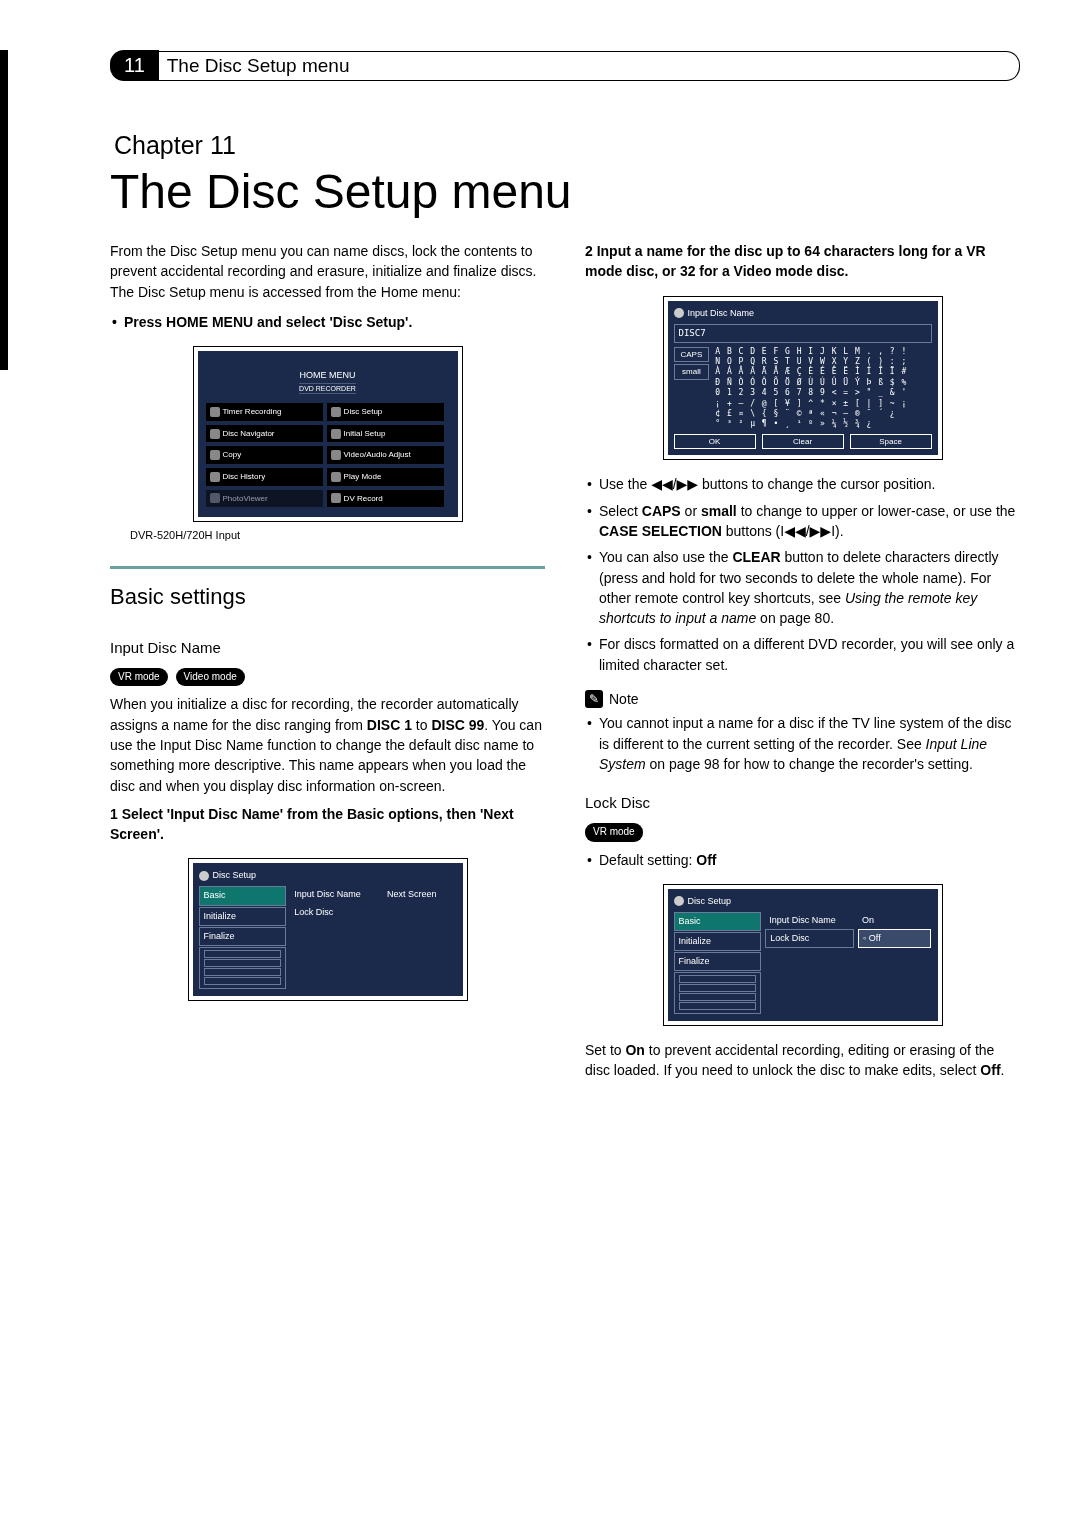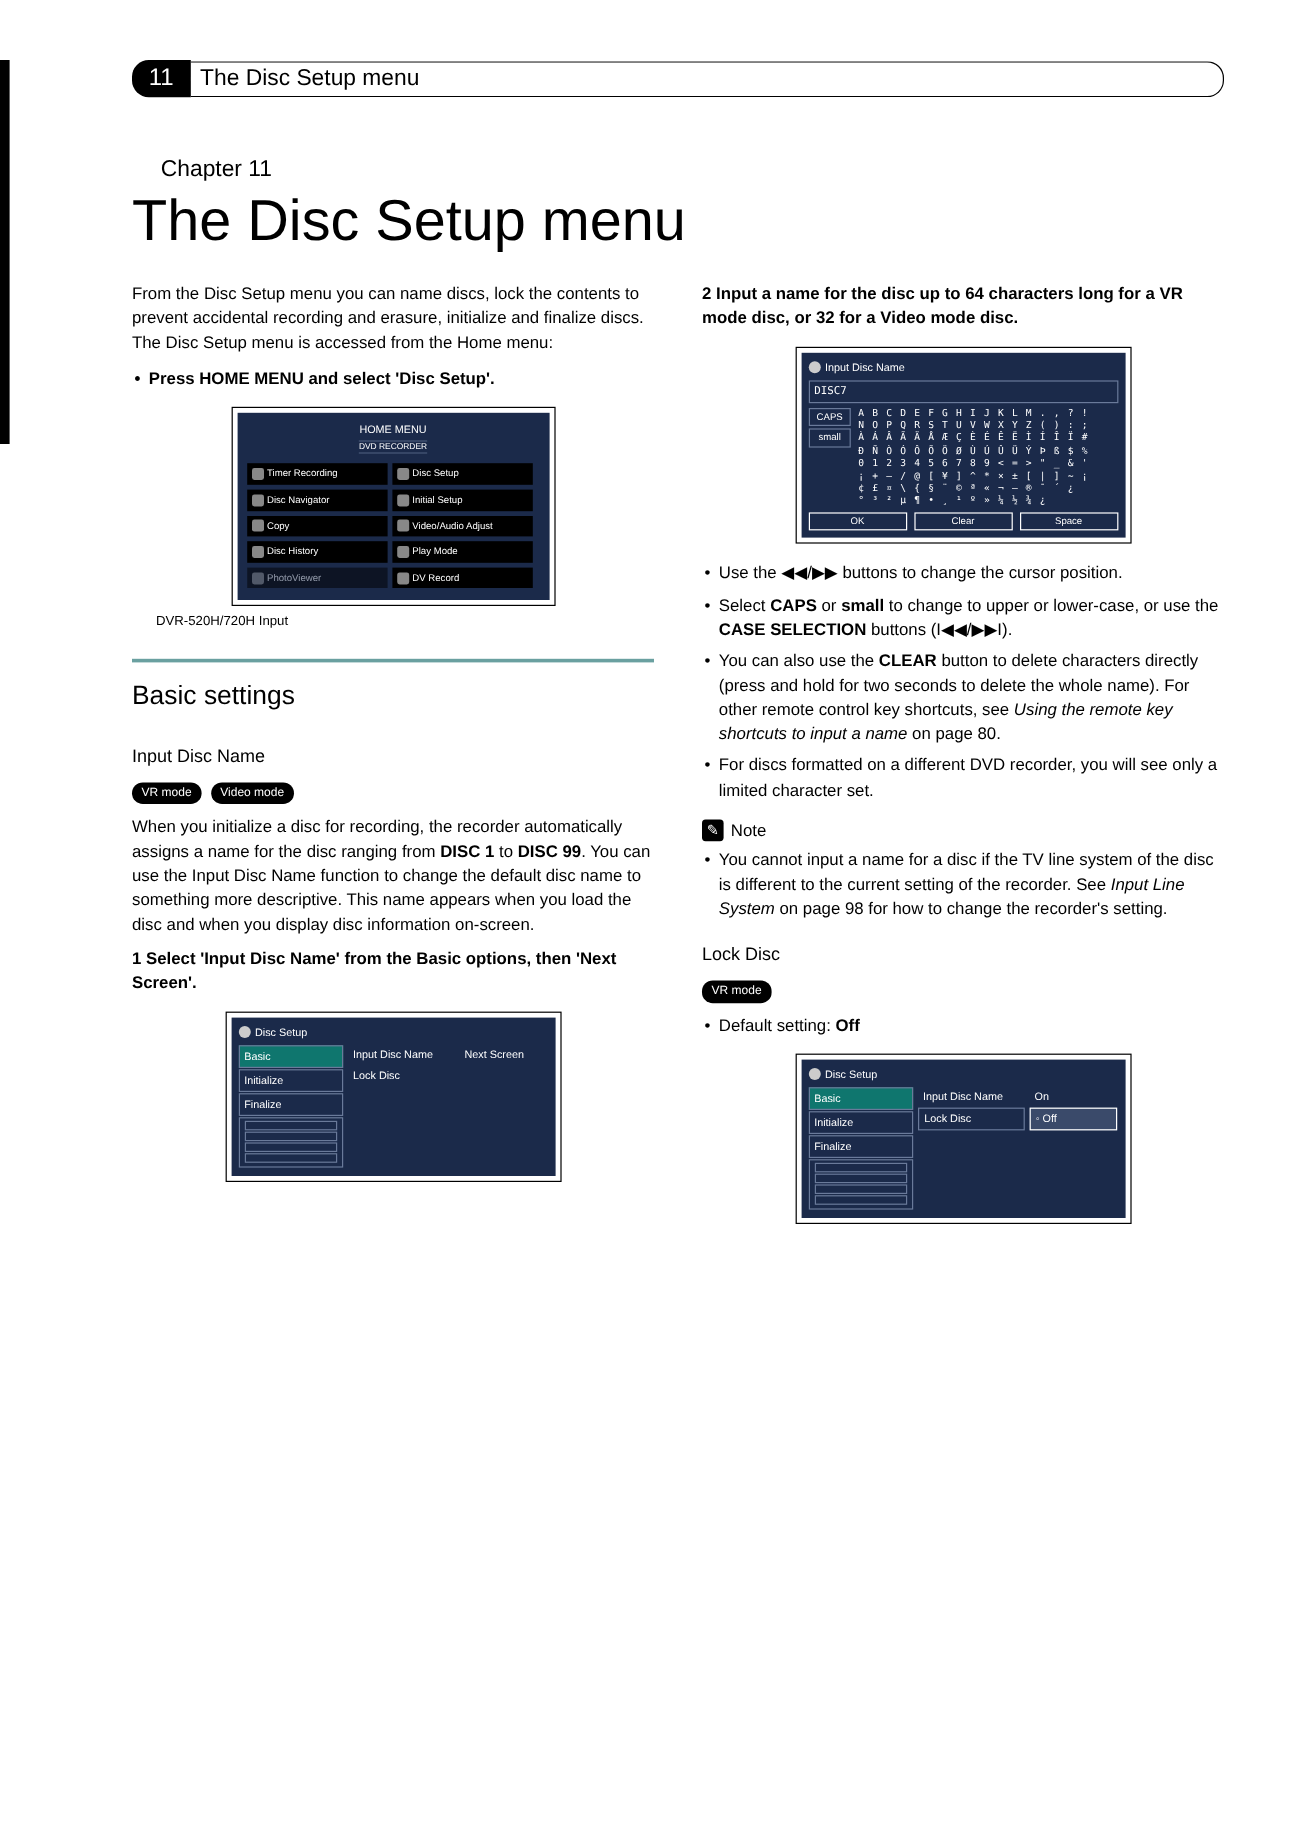--- a/index.html
+++ b/index.html
@@ -2,30 +2,30 @@
 <html><head>
 <meta charset="utf-8">
 <style>
   * { box-sizing: border-box; margin: 0; padding: 0; }
   body { font-family: Arial, Helvetica, sans-serif; background: #fff; color: #000; width: 1080px; margin: 0 auto; }
   .page { padding: 50px 60px 40px 60px; position: relative; }
   .black-tab { position: absolute; left: 0; top: 50px; width: 8px; height: 320px; background: #000; }
   .header-row { display: flex; align-items: center; margin-bottom: 50px; margin-left: 50px; }
   .ch-badge { background: #000; color: #fff; font-size: 20px; padding: 4px 14px; border-radius: 14px 0 0 14px; font-weight: normal; }
   .header-title { font-size: 19px; border: 1px solid #000; border-left: none; padding: 3px 16px 3px 8px; border-radius: 0 14px 14px 0; flex: 1; }
-  .chapter-label { font-size: 19px; margin-left: 74px; margin-bottom: 4px; }
+  .chapter-label { font-size: 25px; margin-left: 54px; margin-bottom: 4px; }
   .main-title { font-size: 48px; font-weight: 300; margin-left: 50px; margin-bottom: 22px; }
   .columns { display: flex; gap: 40px; margin-left: 50px; }
   .col { flex: 1; font-size: 14px; line-height: 1.45; }
   .col p { margin-bottom: 6px; }
   .bullet { padding-left: 14px; position: relative; }
   .bullet::before { content: "•"; position: absolute; left: 2px; }
   .shot-frame { margin: 14px auto; text-align: center; }
   .shot-img { display: inline-block; border: 1px solid #000; padding: 4px; }
-  .shot-inner { background: #1b2a4a; color: #fff; width: 260px; font-size: 9px; padding-top: 6px; }
+  .shot-inner { background: #1b2a4a; color: #fff; width: 260px; font-size: 9px; padding-top: 16px; }
   .shot-header { text-align: center; font-size: 9px; padding: 2px 0; }
   .shot-header .hm { display: inline-block; }
   .shot-sub { font-size: 7px; border-top: 1px solid #4a5a7a; border-bottom: 1px solid #4a5a7a; padding: 1px 0; }
   .menu-grid { display: flex; flex-wrap: wrap; padding: 6px 8px 10px 8px; gap: 4px; }
   .menu-cell { width: 48%; background: #000000; padding: 3px 4px; font-size: 8px; display: flex; align-items: center; gap: 3px; }
   .menu-cell .ic { width: 10px; height: 10px; background: #888; display: inline-block; border-radius: 2px; }
   .caption { font-size: 11px; text-align: left; margin-top: 6px; margin-left: 20px; }
   .teal-rule { height: 3px; background: #6aa0a0; margin: 22px 0 12px 0; }
   .sec-h { font-size: 22px; margin-bottom: 24px; }
   .sub-h { font-size: 15px; margin-bottom: 6px; }
@@ -249,16 +249,17 @@
             </div>
             <div class="ds-right">
               <div>On</div>
               <div class="selbox">◦ <span>Off</span></div>
             </div>
           </div>
         </div>
           </div>
       </div>
 
+      <p><span>Set to </span><span class="bold">On</span><span> to prevent accidental recording, editing or erasing of the disc loaded. If you need to unlock the disc to make edits, select </span><span class="bold">Off</span><span>.</span></p>
     </div>
   </div>
 
 </div>
 
 </body></html>

